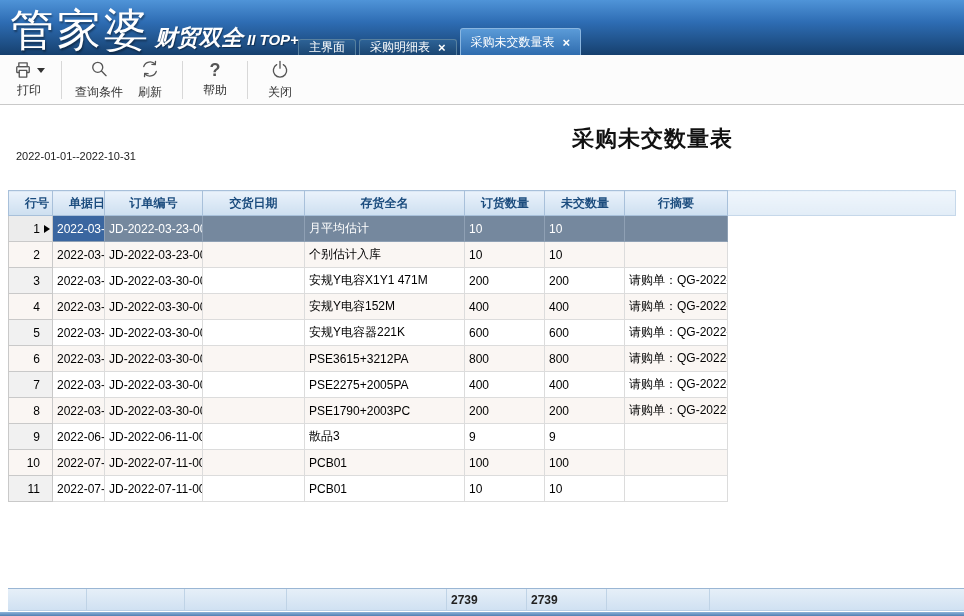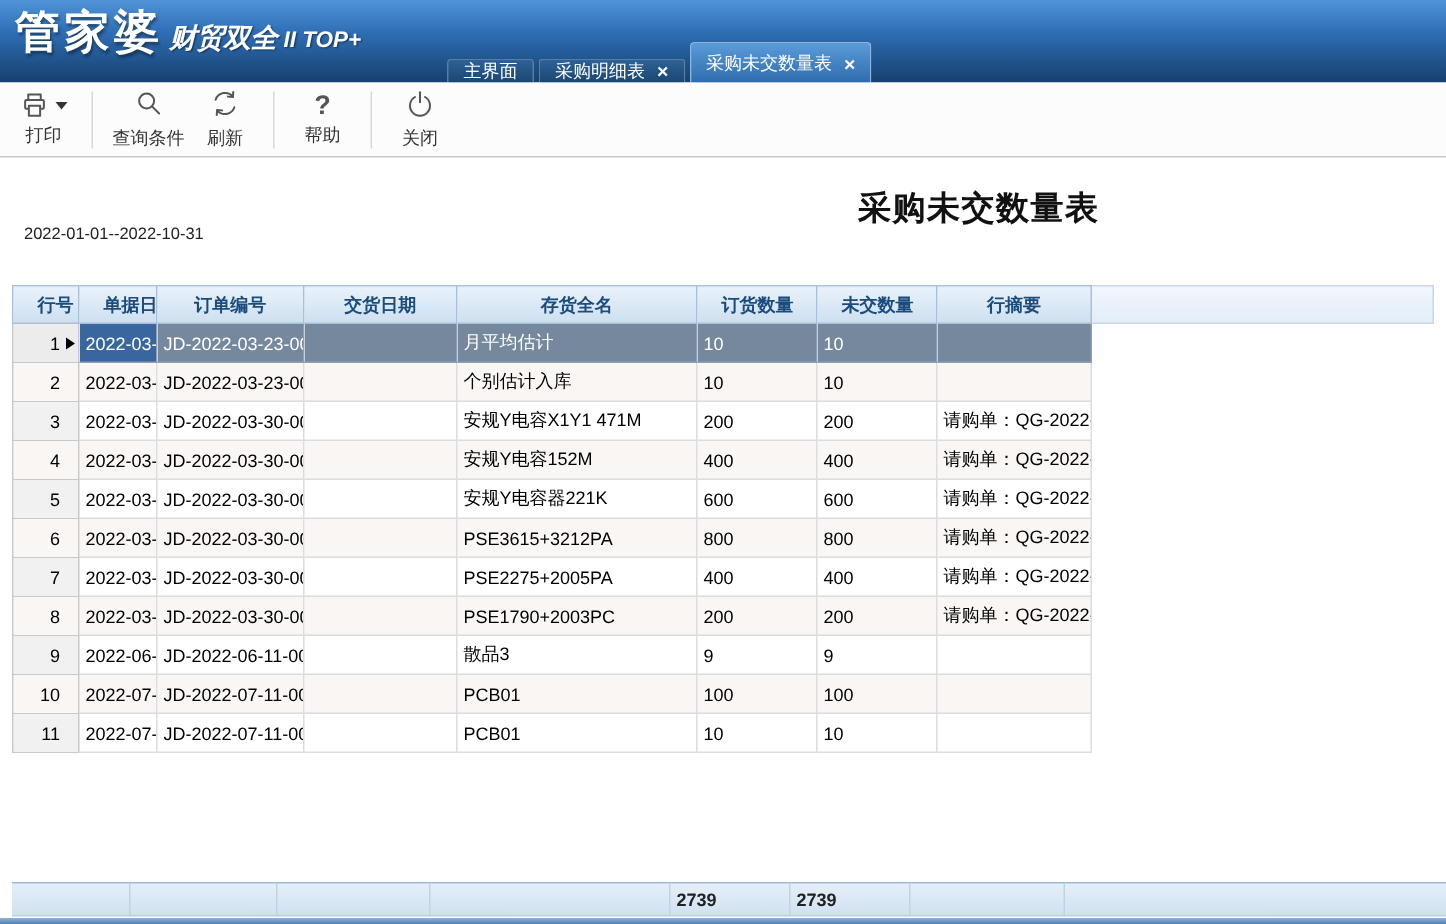--- a/index.html
+++ b/index.html
@@ -13,25 +13,25 @@
 
   
   .titlebar {
     position:absolute; top:0; left:0; width:100%; height:55px;
     background:linear-gradient(180deg,#4f94d8 0%,#2e6db4 40%,#16406e 100%);
   }
   .logo {
     position:absolute; left:10px; top:1px; color:#fff; white-space:nowrap;
   }
   .logo-main {
-    font-size:30px; font-weight:700; letter-spacing:3px;
+    font-size:44px; font-weight:400; letter-spacing:3px;
     text-shadow:1px 2px 2px rgba(0,0,0,.4);
   }
   .logo-sub {
-    font-size:18px; font-weight:800; font-style:italic; margin-left:4px;
+    font-size:22px; font-weight:800; font-style:italic; margin-left:4px;
     text-shadow:1px 1px 1px rgba(0,0,0,.4);
   }
   .logo-edition {
     font-size:15px; font-weight:700; font-style:italic; margin-left:4px;
     text-shadow:1px 1px 1px rgba(0,0,0,.4);
   }
   .tabbar {
     position:absolute; left:298px; bottom:0; height:28px;
     display:flex; align-items:flex-end; gap:3px;
   }

